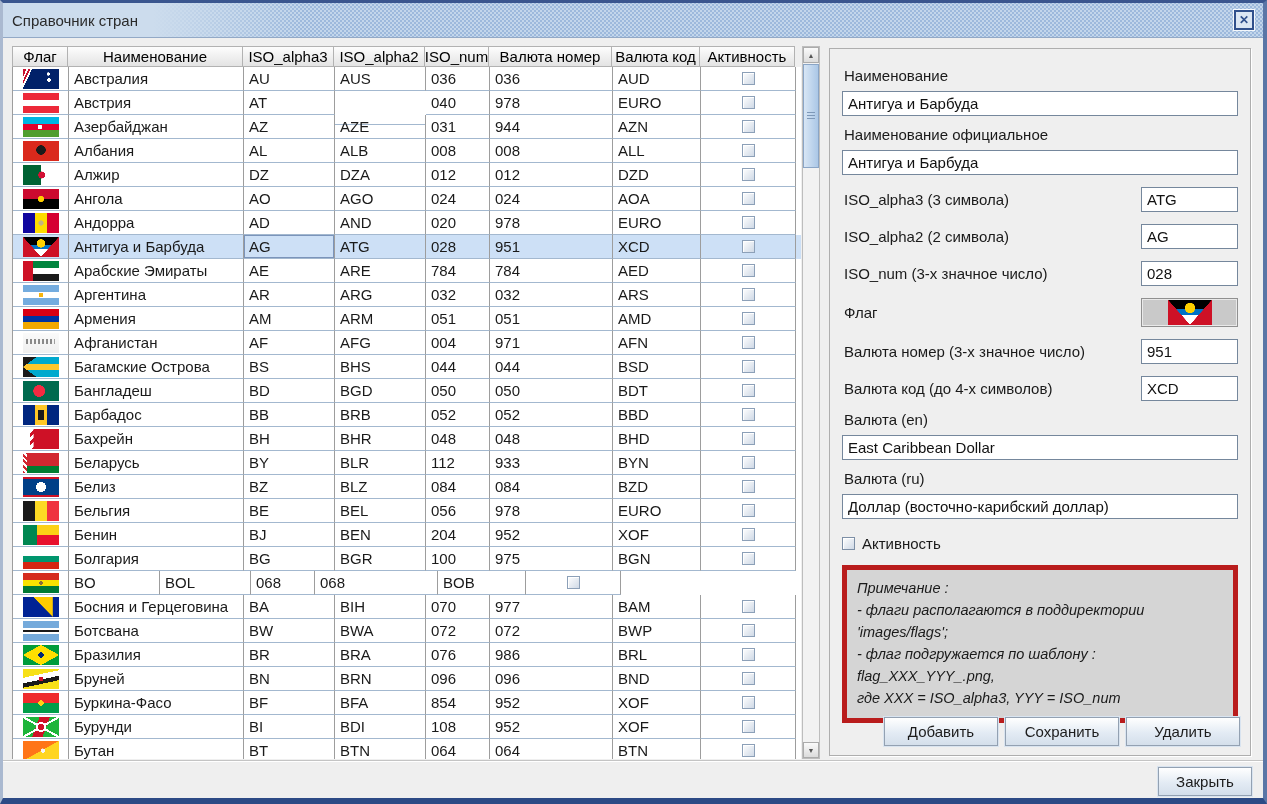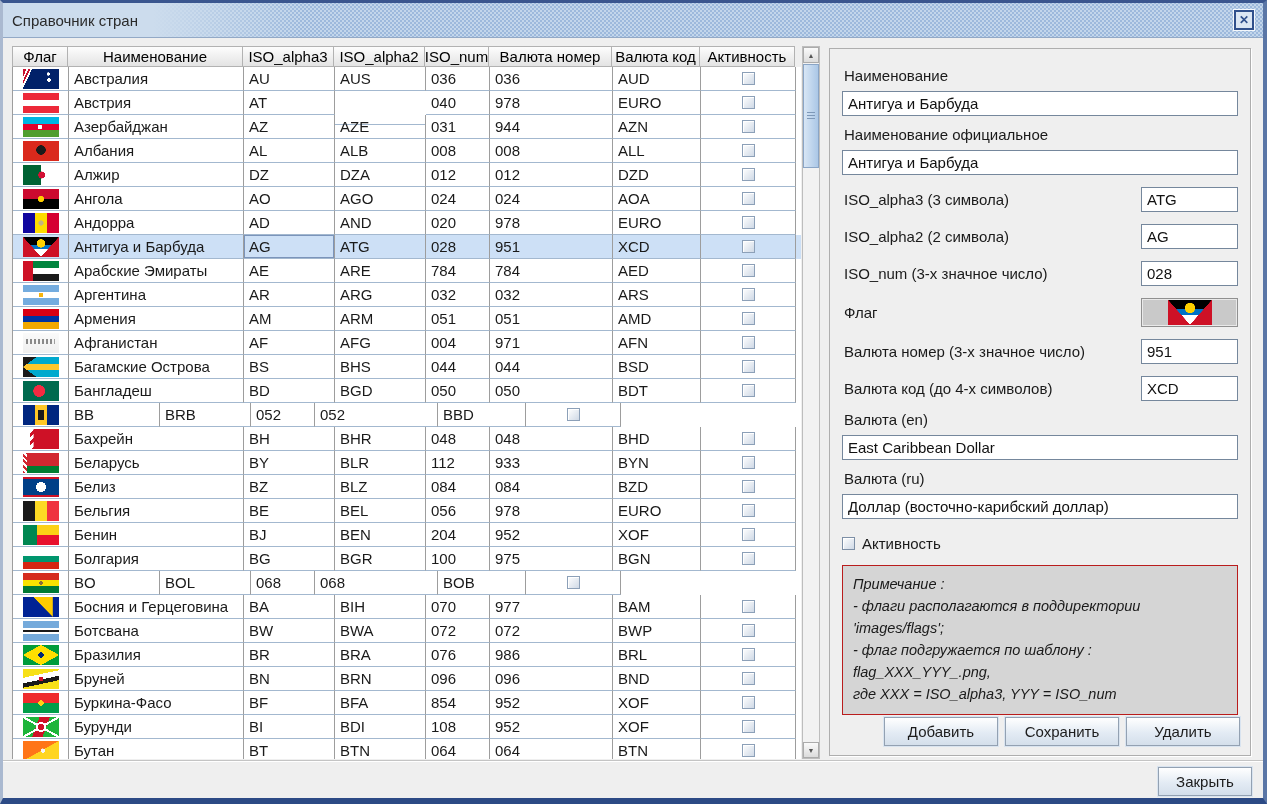--- a/index.html
+++ b/index.html
@@ -51,21 +51,21 @@
     font-family:"Liberation Sans",sans-serif; color:#111; padding:0 5px; }
   .frow{ display:flex; align-items:center; justify-content:space-between; margin-top:12px; }
   .frow .flabel{ margin:0 0 0 2px; }
   input.tf.small{ width:97px; flex:none; }
   .flag-btn{ width:97px; height:29px; flex:none; background:#c9c9c9; border:1px solid #909090;
     box-shadow:inset 0 0 0 1px #e9e9e9; display:flex; align-items:center; justify-content:center; cursor:pointer; }
   .flag.big{ width:44px; height:25px; }
   .cbrow{ display:flex; align-items:center; margin-top:16px; }
   .cbrow .cb{ border-color:#7d8fa6; }
   .cbrow .flabel{ margin:0 0 0 7px; }
-  .note{ margin-top:13px; background:#d5d5d5; border:1px solid #b91c1c; padding:7px 24px 9px 10px;
+  .note{ margin-top:13px; background:#d5d5d5; border:5px solid #b91c1c; padding:7px 24px 9px 10px;
     font-style:italic; font-size:14.5px; line-height:1.52; color:#1a1a1a; }
   .btnrow{ position:absolute; right:10px; bottom:9px; display:flex; gap:7px; }
   .btn{ height:29px; min-width:114px; font-size:15px; font-family:"Liberation Sans",sans-serif; color:#1c1c1c;
     background:linear-gradient(#ffffff,#e3ebf4 55%,#d4dfeb); border:1px solid #93a1b2;
     box-shadow:0 0 0 1px #d9e4f0; cursor:pointer; }
   
   .footer-sep{ position:absolute; left:0; right:0; top:722px; border-top:1px solid #c4c4c4; border-bottom:1px solid #ffffff; }
   .btn.close-dialog{ position:absolute; right:11px; top:729px; min-width:94px; }
 </style>
 </head>
@@ -286,20 +286,21 @@
             <div class="td" style="width: 123px;">050</div>
             <div class="td" style="width: 88px;">BDT</div>
             <div class="td center" style="width: 95px;">
               <span class="cb"></span>
             </div>
           </div>
           <div class="tr">
             <div class="td center" style="width: 56px;">
               <span class="flag" style="background:linear-gradient(#1a1a1a,#1a1a1a) 50% 55%/6px 10px no-repeat,linear-gradient(90deg,#00267f 0 33%,#ffc726 33% 67%,#00267f 67%)"></span>
             </div>
+            <div class="td" style="width: 175px;">Барбадос</div>
             <div class="td" style="width: 91px;">BB</div>
             <div class="td" style="width: 91px;">BRB</div>
             <div class="td" style="width: 64px;">052</div>
             <div class="td" style="width: 123px;">052</div>
             <div class="td" style="width: 88px;">BBD</div>
             <div class="td center" style="width: 95px;">
               <span class="cb"></span>
             </div>
           </div>
           <div class="tr">

